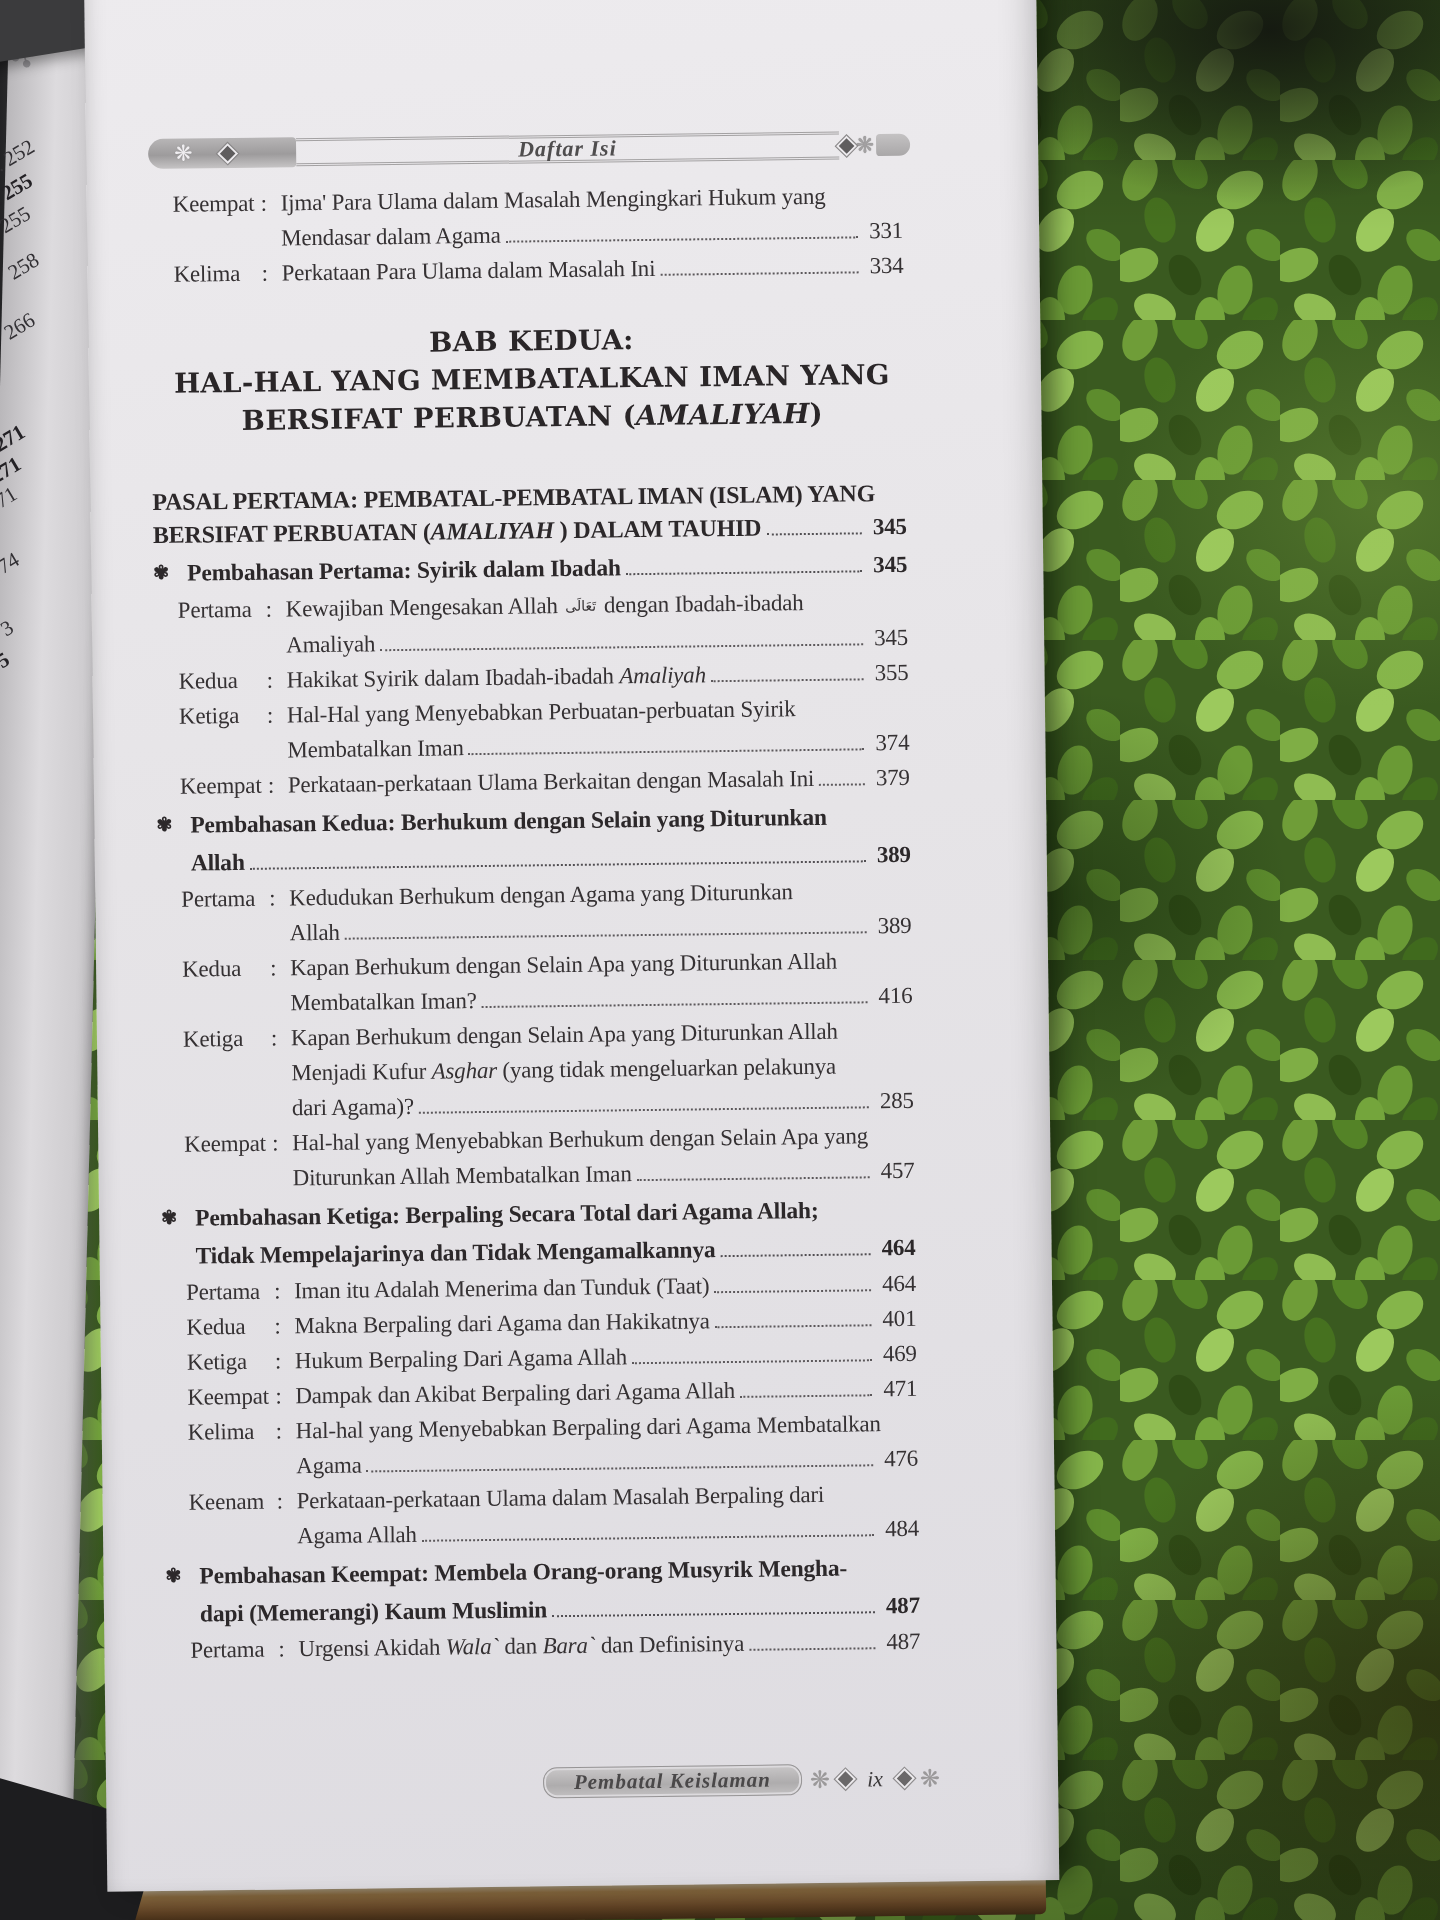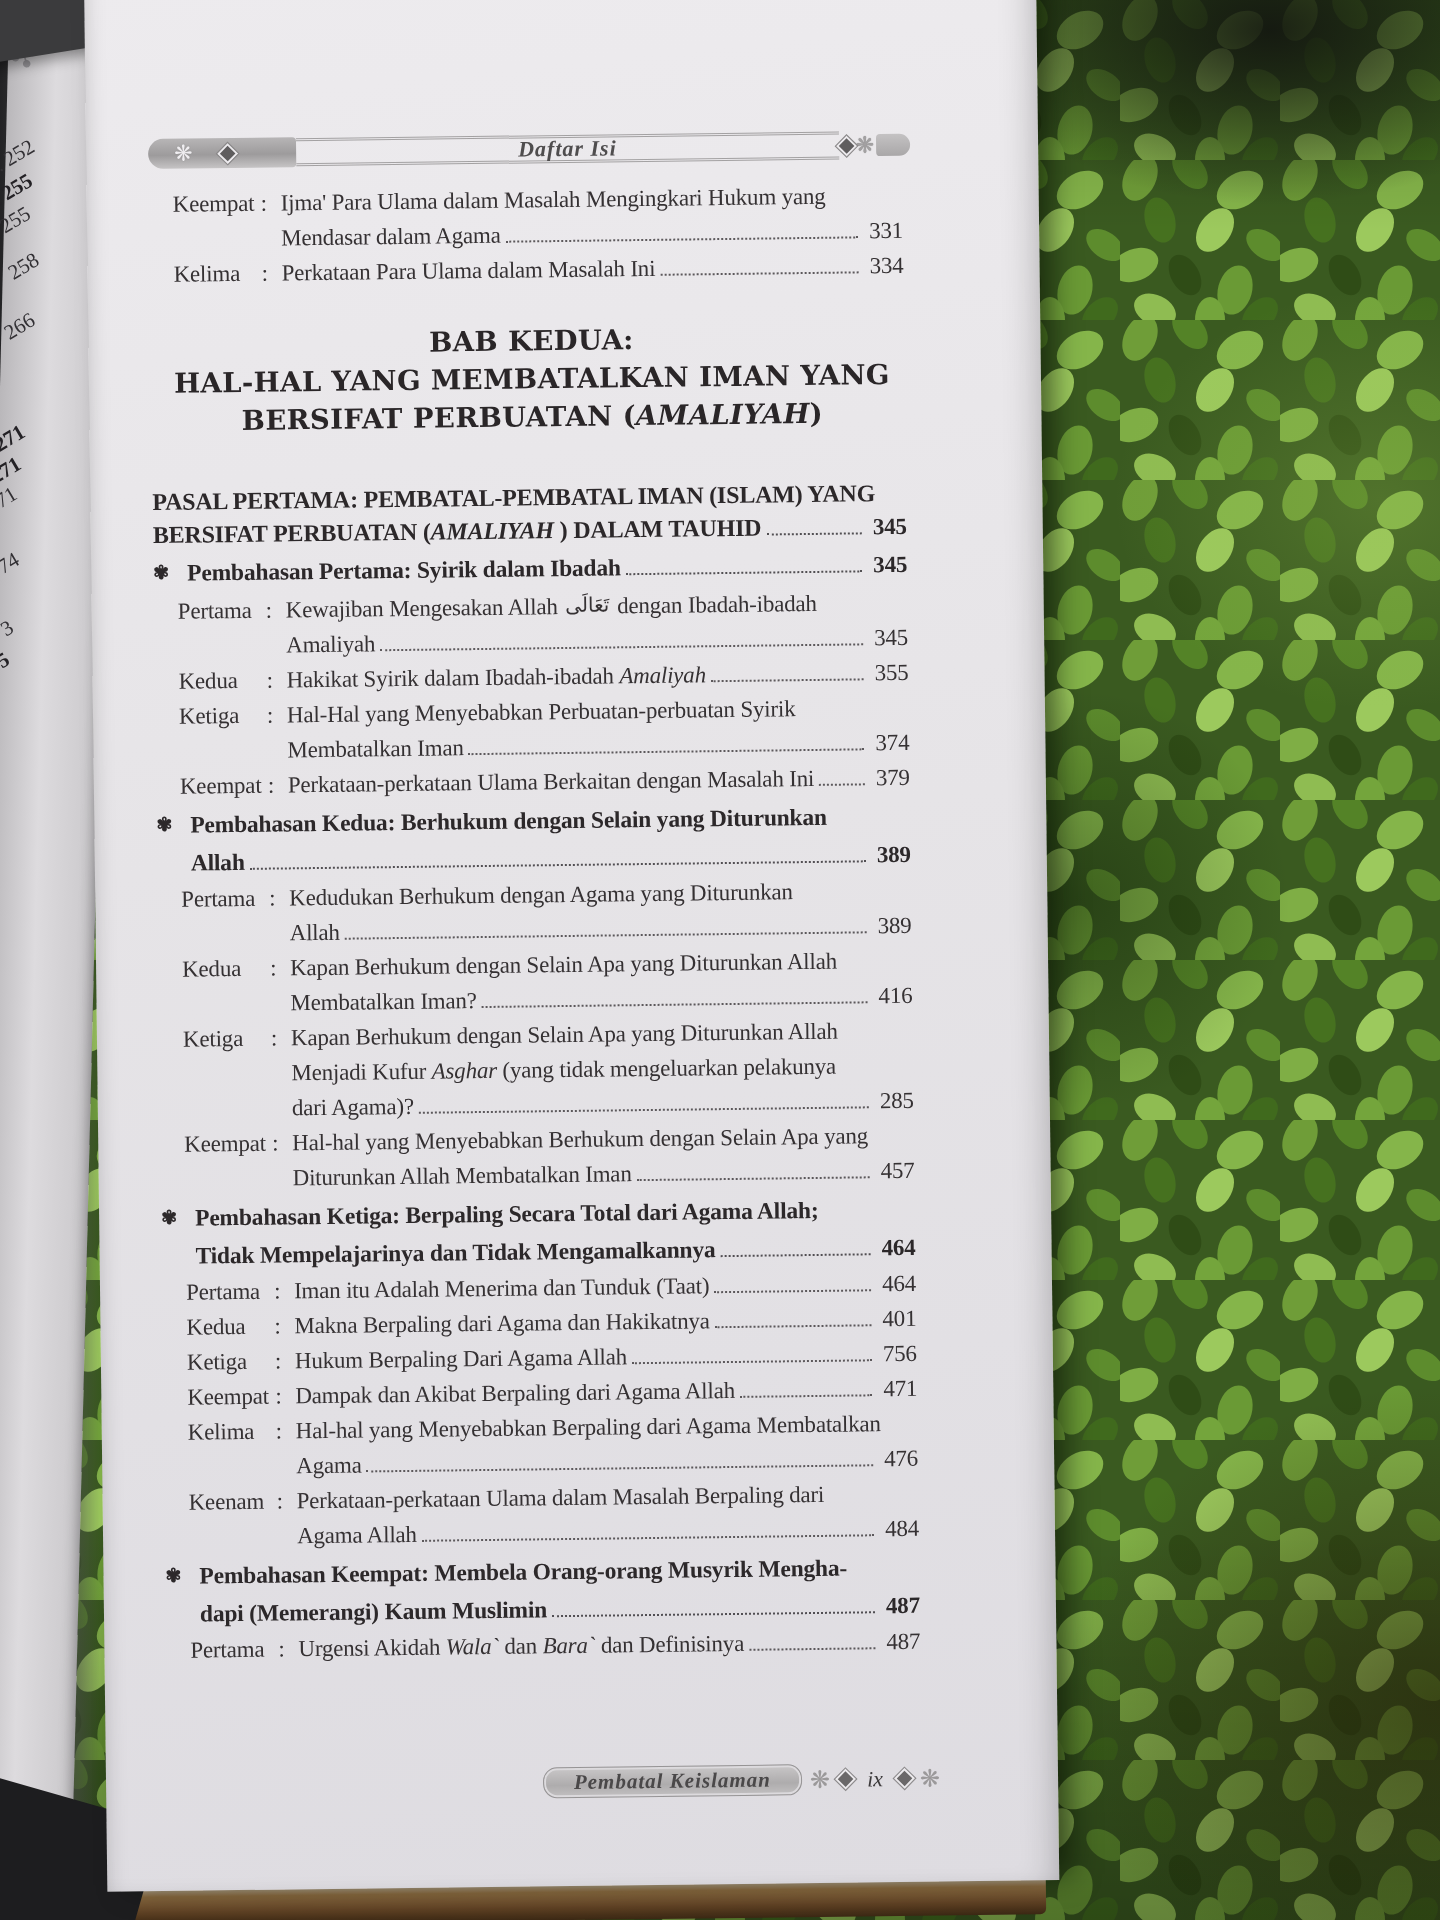--- a/index.html
+++ b/index.html
@@ -74,21 +74,21 @@
   
   .toc{font-size:23px;letter-spacing:-0.2px;}
   .line{display:flex;align-items:baseline;line-height:35px;white-space:nowrap;}
   .lbl{width:88px;flex:0 0 auto;padding-left:24px;box-sizing:content-box;}
   .colon{width:20px;flex:0 0 auto;text-align:left;}
   .txt{flex:0 1 auto;overflow:visible;}
   .dots{flex:1 1 18px;border-bottom:2.5px dotted #454144;margin:0 3px 7px 5px;min-width:14px;opacity:.85;}
   .pg{flex:0 0 auto;min-width:50px;text-align:center;font-size:23px;}
   .cont{padding-left:132px;}
   .it{font-style:italic;}
-  .ar{font-size:20px;vertical-align:2px;padding:0 2px;}
+  .ar{font-size:14px;vertical-align:2px;padding:0 2px;}
 
   .chapter{justify-content:center;font-weight:bold;font-size:27.5px;line-height:38px;
      letter-spacing:.4px;color:#2a2628;font-family:"DejaVu Serif","Liberation Serif",serif;}
   .pasal{font-weight:bold;font-size:24px;line-height:33px;color:#2c282a;}
   .section{font-weight:bold;font-size:23.5px;line-height:37px;color:#2c282a;margin-top:3px;}
   .section-cont{font-weight:bold;font-size:23.5px;line-height:37px;color:#2c282a;padding-left:34px;}
   .section .dots,.section-cont .dots,.pasal .dots{border-bottom-color:#39363a;}
   .bullet{width:34px;flex:0 0 auto;font-size:19px;color:#2c282a;transform:translateY(-2px);}
   .line:nth-child(4){margin-top:34px;}
   .line:nth-child(7){margin-top:46px;}
@@ -315,21 +315,21 @@
           <span class="colon">:</span>
           <span class="txt"><span>Makna Berpaling dari Agama dan Hakikatnya</span></span>
           <span class="dots"></span>
           <span class="pg">401</span>
         </div>
         <div class="line entry">
           <span class="lbl">Ketiga</span>
           <span class="colon">:</span>
           <span class="txt"><span>Hukum Berpaling Dari Agama Allah </span></span>
           <span class="dots"></span>
-          <span class="pg">756</span>
+          <span class="pg">469</span>
         </div>
         <div class="line entry">
           <span class="lbl">Keempat</span>
           <span class="colon">:</span>
           <span class="txt"><span>Dampak dan Akibat Berpaling dari Agama Allah </span></span>
           <span class="dots"></span>
           <span class="pg">471</span>
         </div>
         <div class="line entry">
           <span class="lbl">Kelima</span>

